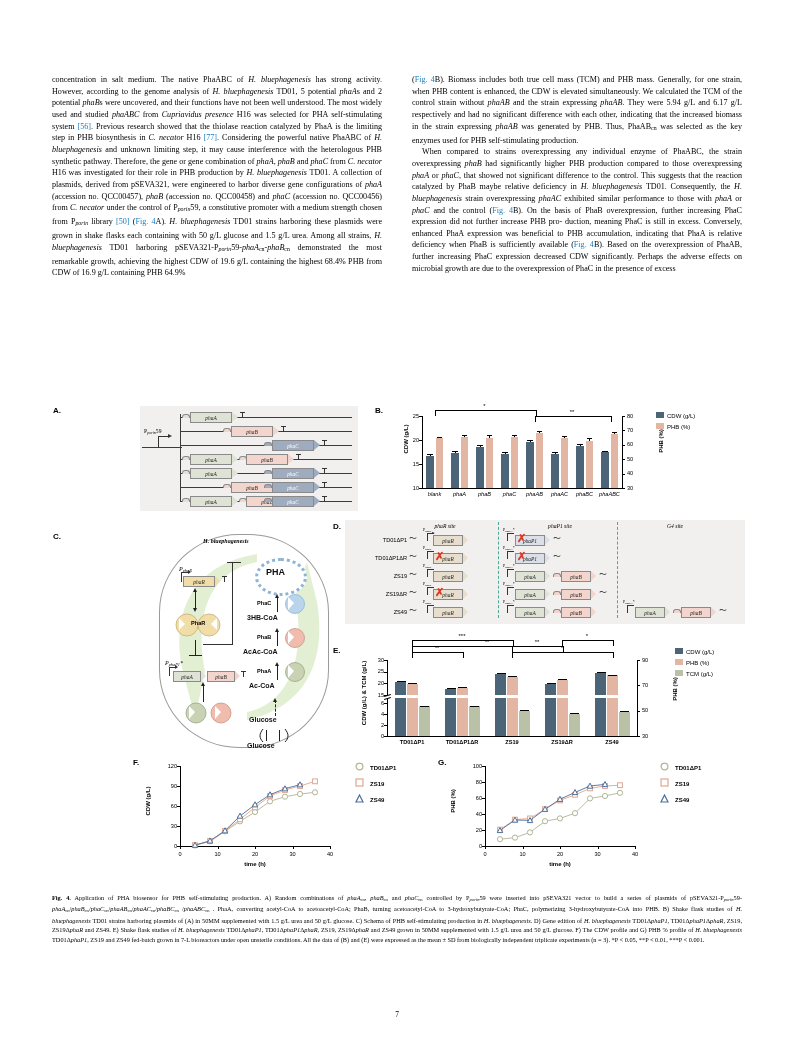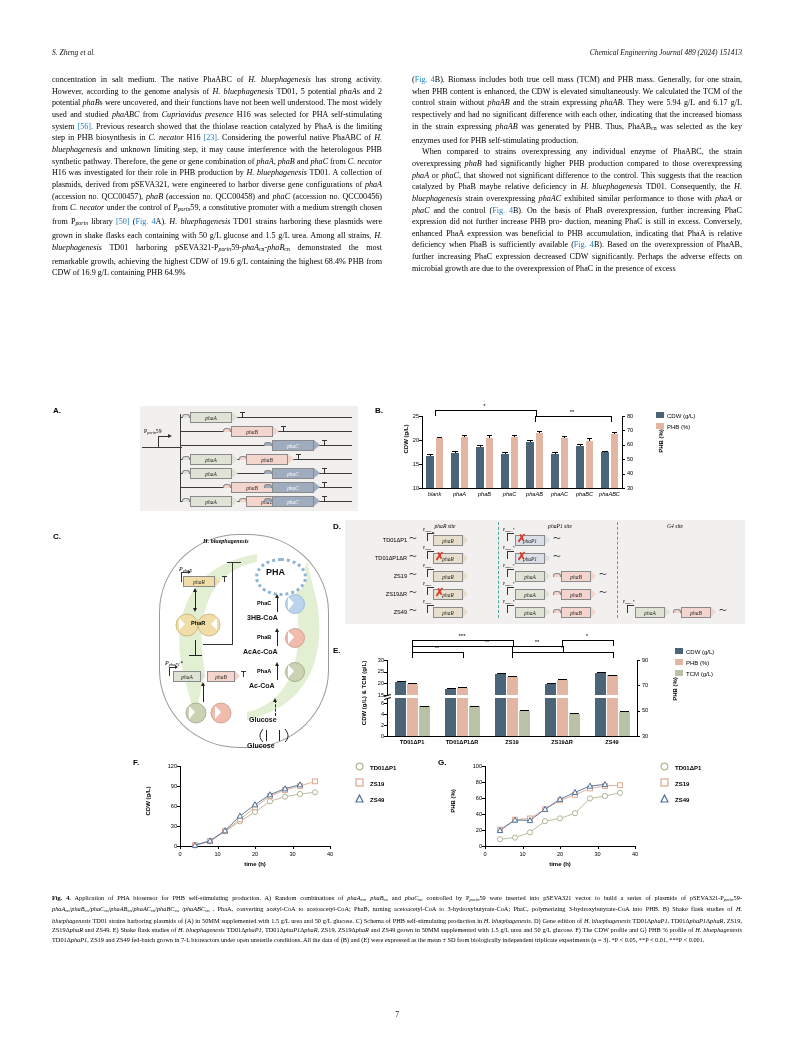--- a/index.html
+++ b/index.html
@@ -99,35 +99,31 @@
   .caption{position:absolute;left:52px;top:893px;width:690px;font-size:6.3px;line-height:9.4px;
            text-align:justify;color:#000;}
   .caption b{font-weight:bold;}
   .pageno{position:absolute;left:0;right:0;top:1010px;text-align:center;font-size:7.5px;}
 </style>
 </head>
 <body>
 
 <div class="page">
 
-  <div class="runhead">
-    <span class="left">S. Zheng et al.</span>
-    <span class="right">Chemical Engineering Journal 489 (2024) 151413</span>
-  </div>
 
   <div class="cols">
     <div class="col left">
       <p>concentration in salt medium. The native PhaABC of <i>H. bluephagenesis</i>
       has strong activity. However, according to the genome analysis of
       <i>H. bluephagenesis</i> TD01, 5 potential <i>phaA</i>s and 2 potential <i>phaB</i>s were
       uncovered, and their functions have not been well understood. The most
       widely used and studied <i>phaABC</i> from <i>Cupriavidus presence</i> H16 was
       selected for PHA self-stimulating system <span class="ref">[56]</span>. Previous research showed
       that the thiolase reaction catalyzed by PhaA is the limiting step in PHB
-      biosynthesis in <i>C. necator</i> H16 <span class="ref">[23]</span>. Considering the powerful native
+      biosynthesis in <i>C. necator</i> H16 <span class="ref">[77]</span>. Considering the powerful native
       PhaABC of <i>H. bluephagenesis</i> and unknown limiting step, it may cause
       interference with the heterologous PHB synthetic pathway. Therefore,
       the gene or gene combination of <i>phaA</i>, <i>phaB</i> and <i>phaC</i> from <i>C. necator</i>
       H16 was investigated for their role in PHB production by
       <i>H. bluephagenesis</i> TD01. A collection of plasmids, derived from
       pSEVA321, were engineered to harbor diverse gene configurations of
       <i>phaA</i> (accession no. QCC00457), <i>phaB</i> (accession no. QCC00458) and
       <i>phaC</i> (accession no. QCC00456) from <i>C. necator</i> under the control of
       P<sub><i>porin</i></sub>59, a constitutive promoter with a medium strength chosen from
       P<sub><i>porin</i></sub> library <span class="ref">[50]</span> (<span class="ref">Fig. 4</span>A). <i>H. bluephagenesis</i> TD01 strains harboring

